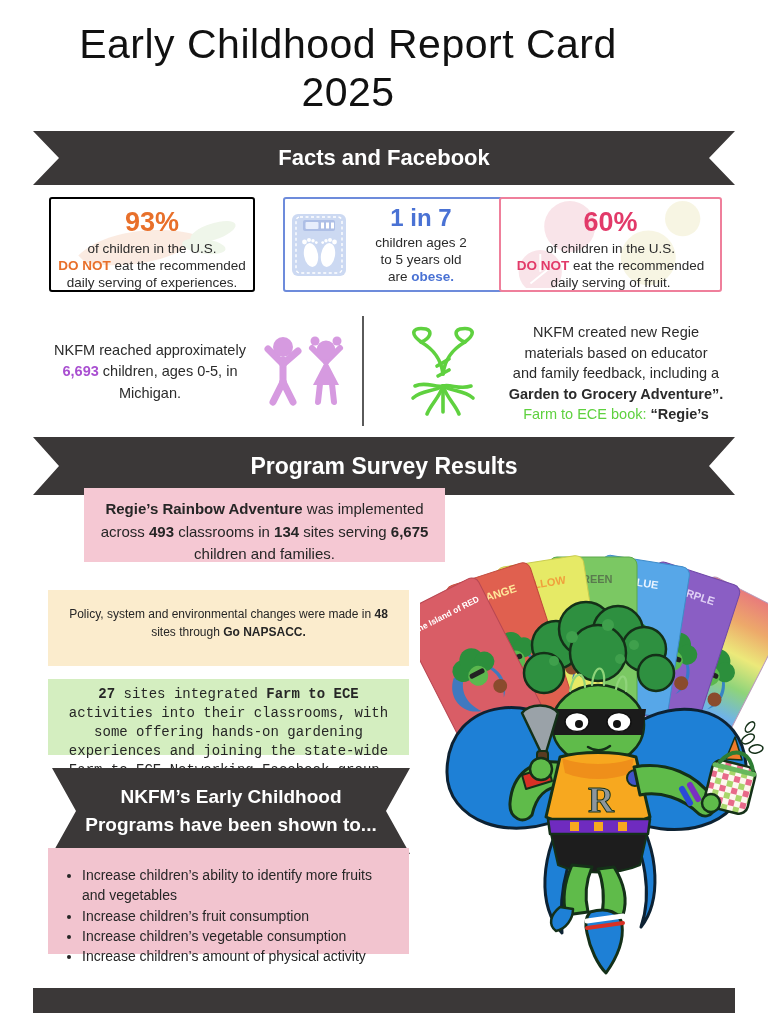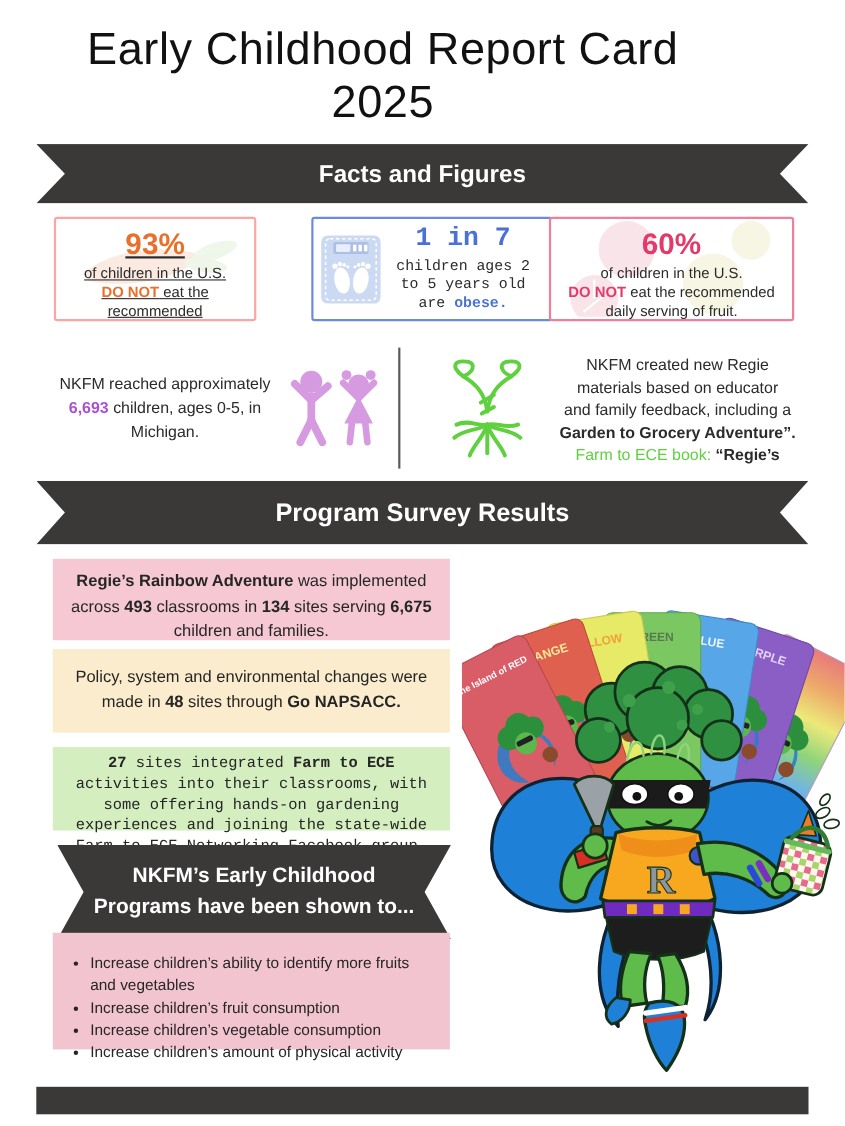--- a/index.html
+++ b/index.html
@@ -15,44 +15,44 @@
     clip-path:polygon(0 0,100% 0,calc(100% - 26px) 50%,100% 100%,0 100%,26px 50%); }
   .ribbon-2 { top:437px; left:33px; width:702px; height:58px; font-size:23px;
     clip-path:polygon(0 0,100% 0,calc(100% - 26px) 50%,100% 100%,0 100%,26px 50%); }
   .ribbon-3 { top:768px; left:52px; width:358px; height:86px; font-size:19px; line-height:1.5; text-align:center; flex-direction:column;
     clip-path:polygon(0 0,100% 0,calc(100% - 24px) 50%,100% 100%,0 100%,24px 50%); }
 
   
   .stat { top:197px; height:95px; background:#fff; border-radius:3px; text-align:center; padding-top:6px; font-size:13.5px; color:#2b2b2b; line-height:1.28; overflow:hidden; }
   .stat .wm { position:absolute; inset:0; z-index:0; }
   .stat .content { position:relative; z-index:1; }
-  .stat-veg { left:49px; width:184px; border:2px solid #fca5a5;text-decoration:underline; }
-  .stat-obese { left:283px; width:220px; border:2px solid #6d8bdb; display:flex; align-items:center; padding:4px 6px;font-family:Liberation Mono, monospace; }
+  .stat-veg { left:49px; width:206px; border:2px solid #000000; }
+  .stat-obese { left:283px; width:220px; border:2px solid #6d8bdb; display:flex; align-items:center; padding:4px 6px; }
   .stat-fruit { left:499px; width:223px; border:2px solid #ef7f9b; }
   .stat-big { font-size:27px; font-weight:700; }
   .stat-veg .stat-big, .stat-veg .em { color:#e8702b; }
   .stat-fruit .stat-big, .stat-fruit .em { color:#e23a69; }
   .em { font-weight:700; }
   .stat-obese .stat-big, .stat-obese .em { color:#4a72d4; }
   .stat-obese .txt { flex:1; text-align:center; position:relative; z-index:1; }
   .stat-obese .stat-big { font-size:24px; }
 
   
   .fact-left { top:330px; left:44px; width:312px; display:flex; align-items:center; }
   .fact-left .txt { flex:1; text-align:center; font-size:14.5px; line-height:1.45; color:#2b2b2b; }
   .num-purple { color:#a94fd1; font-weight:700; }
   .divider { top:316px; left:362px; width:2px; height:110px; background:#5a5a5a; }
   .fact-right { top:322px; left:402px; width:346px; display:flex; align-items:center; }
   .fact-right .txt { flex:1; text-align:center; font-size:14.5px; line-height:1.42; color:#2b2b2b; }
   .green-text { color:#5fd13f; }
 
   
   .sbox { left:48px; width:361px; text-align:center; color:#262626; }
-  .sbox-pink { top:508px; height:74px; background:#f5c8d3; font-size:15px; line-height:1.5; padding:10px 14px; }
-  .sbox-cream { top:590px; height:76px; background:#fbeccd; font-size:15px; line-height:1.5; padding:15px 16px; }
+  .sbox-pink { top:488px; height:74px; background:#f5c8d3; font-size:15px; line-height:1.5; padding:10px 14px;margin-left:36px; }
+  .sbox-cream { top:590px; height:76px; background:#fbeccd; font-size:12px; line-height:1.5; padding:15px 16px; }
   .sbox-green { top:679px; height:76px; background:#d4eec0; font-size:14px; line-height:1.36; padding:6px 12px;font-family:Liberation Mono, monospace; }
 
   
   .bullets { top:848px; left:48px; width:361px; height:106px; background:#f2c4cf; padding:17px 10px 10px 16px; }
   .bullets ul { list-style:disc; padding-left:18px; }
   .bullets li { font-size:14px; line-height:1.45; color:#262626; }
 
   .footer-bar { top:988px; left:33px; width:702px; height:25px; background:#3b3838; }
 
   .illustration { top:535px; left:420px; width:348px; height:445px; }
@@ -60,21 +60,21 @@
 </style>
 </head>
 <body>
 
 <div class="abs page-title">
   <div>Early Childhood Report Card</div>
   <div>2025</div>
 </div>
 
 <div class="abs ribbon ribbon-1">
-  <span>Facts and Figures</span>
+  <span>Facts and Facebook</span>
 </div>
 
 <div class="abs stat stat-veg">
   <svg class="wm" viewBox="0 0 222 91" opacity="0.45">
     <path d="M30 62 C 60 34 120 28 162 40 C 150 62 92 80 38 70 Z" fill="#f6d2bd"></path>
     <ellipse cx="178" cy="36" rx="26" ry="9" transform="rotate(-18 178 36)" fill="#dcead0"></ellipse>
     <ellipse cx="168" cy="52" rx="24" ry="8" transform="rotate(8 168 52)" fill="#dcead0"></ellipse>
   </svg>
   <div class="content">
     <div class="stat-big">93%</div>

